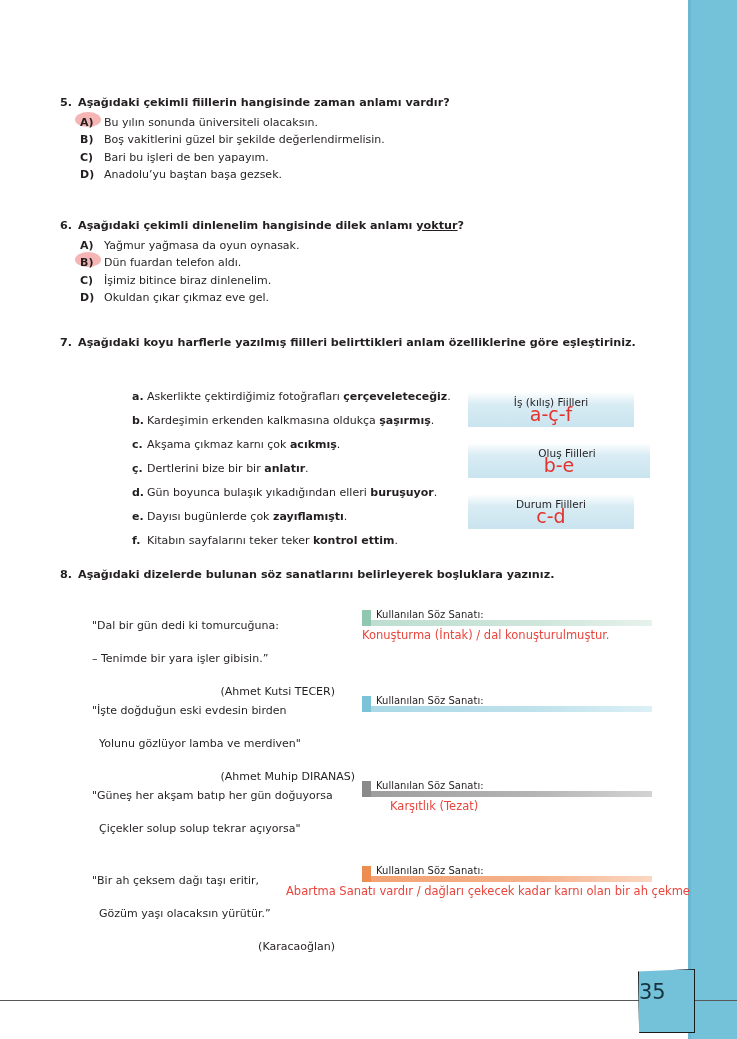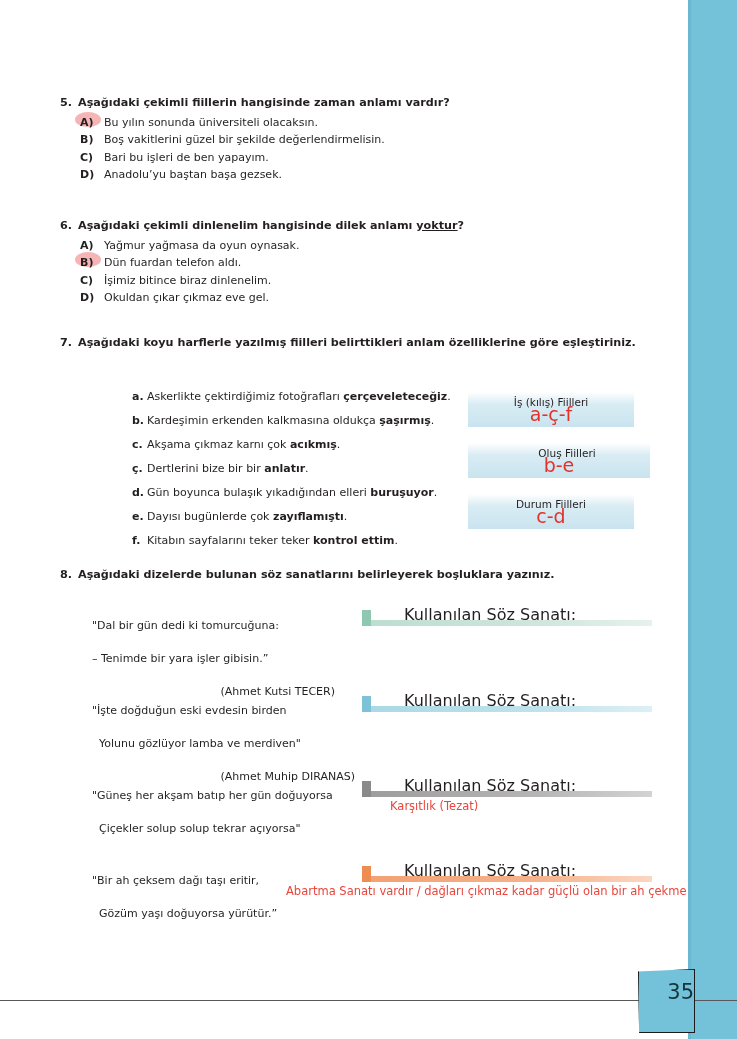--- a/index.html
+++ b/index.html
@@ -50,21 +50,21 @@
     background: #74c1da;
     border: 1px solid #1b1b1b;
     clip-path: polygon(0 4%, 100% 0, 100% 100%, 2% 100%);
     z-index: 4;
   }
   .page-tab .num {
     position: absolute;
     left: 0;
     top: 10px;
     width: 100%;
-    text-align: right;
+    text-align: left;
     font-size: 21px;
     color: #16333c;
     font-family: "DejaVu Sans", "Liberation Sans", sans-serif;
   }
 
   
   .question {
     position: absolute;
   }
   .q-head {
@@ -168,26 +168,25 @@
     line-height: 16.5px;
     white-space: pre;
   }
   .stanza .author {
     display: block;
     text-align: right;
   }
 
   .ans-block { position: absolute; }
   .ans-label {
-    font-size: 16px;
+    font-size: 10px;
     line-height: 14px;
-    padding-left: 26px;
+    padding-left: 14px;
     position: relative;
     z-index: 2;
-    margin-left: 16px;
   }
   .ans-bar {
     height: 6px;
     width: 100%;
     position: relative;
     top: -2px;
   }
   .ans-bar .cap {
     position: absolute;
     left: 0;
@@ -334,20 +333,21 @@
 <div class="stanza" style="left:85px; top:601px; width:250px;">
   <span>"Dal bir gün dedi ki tomurcuğuna:</span><br>
   <span>– Tenimde bir yara işler gibisin.”</span>
   <span class="author">(Ahmet Kutsi TECER)</span>
 </div>
 <div class="ans-block" style="left:362px; top:608px; width:290px;">
   <div class="ans-label">Kullanılan Söz Sanatı:</div>
   <div class="ans-bar bar-green">
       <span class="cap"></span>
     </div>
+  <div class="ans-text" style="left:0;">Konuşturma (İntak) / dal konuşturulmuştur.</div>
 </div>
 
 <div class="stanza" style="left:85px; top:686px; width:270px;">
   <span>"İşte doğduğun eski evdesin birden</span><br>
   <span>  Yolunu gözlüyor lamba ve merdiven"</span>
   <span class="author">(Ahmet Muhip DIRANAS)</span>
 </div>
 <div class="ans-block" style="left:362px; top:694px; width:290px;">
   <div class="ans-label">Kullanılan Söz Sanatı:</div>
   <div class="ans-bar bar-blue">
@@ -362,21 +362,22 @@
 <div class="ans-block" style="left:362px; top:779px; width:290px;">
   <div class="ans-label">Kullanılan Söz Sanatı:</div>
   <div class="ans-bar bar-gray">
       <span class="cap"></span>
     </div>
   <div class="ans-text" style="left:28px;">Karşıtlık (Tezat)</div>
 </div>
 
 <div class="stanza" style="left:85px; top:856px; width:250px;">
   <span>"Bir ah çeksem dağı taşı eritir,</span><br>
-  <span>  Gözüm yaşı doğuyorsa yürütür.”</span>
+  <span>  Gözüm yaşı olacaksın yürütür.”</span>
+  <span class="author">(Karacaoğlan)</span>
 </div>
 <div class="ans-block" style="left:362px; top:864px; width:290px;">
   <div class="ans-label">Kullanılan Söz Sanatı:</div>
   <div class="ans-bar bar-orange">
       <span class="cap"></span>
     </div>
-  <div class="ans-text" style="left:-76px;">Abartma Sanatı vardır / dağları çıkmaz kadar güçlü olan bir ah çekme</div>
+  <div class="ans-text" style="left:-76px;">Abartma Sanatı vardır / dağları çekecek kadar karnı olan bir ah çekme</div>
 </div>
 
 </body></html>

